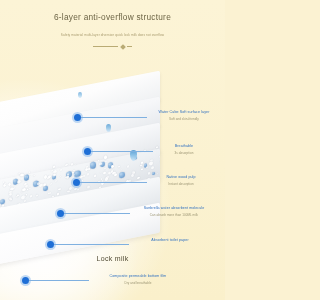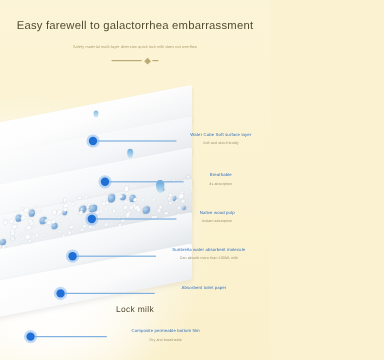--- a/index.html
+++ b/index.html
@@ -79,21 +79,21 @@
 </style>
 </head>
 <body>
 
 <div id="page">
 
   <div class="wash"></div>
   <div class="wash2"></div>
 
   <div class="hd">
-    <div class="t2">Easy farewell to galactorrhea embarrassment</div>
+    <div class="t1">6-layer anti-overflow structure</div>
     <div class="t3">Safety material multi-layer diversion quick lock milk does not overflow</div>
     <div class="divider">
       <div class="bar"></div>
       <div class="dia"></div>
       <div class="tip"></div>
     </div>
   </div>
 
   <div class="stack">
     <div class="sh s1"></div>

